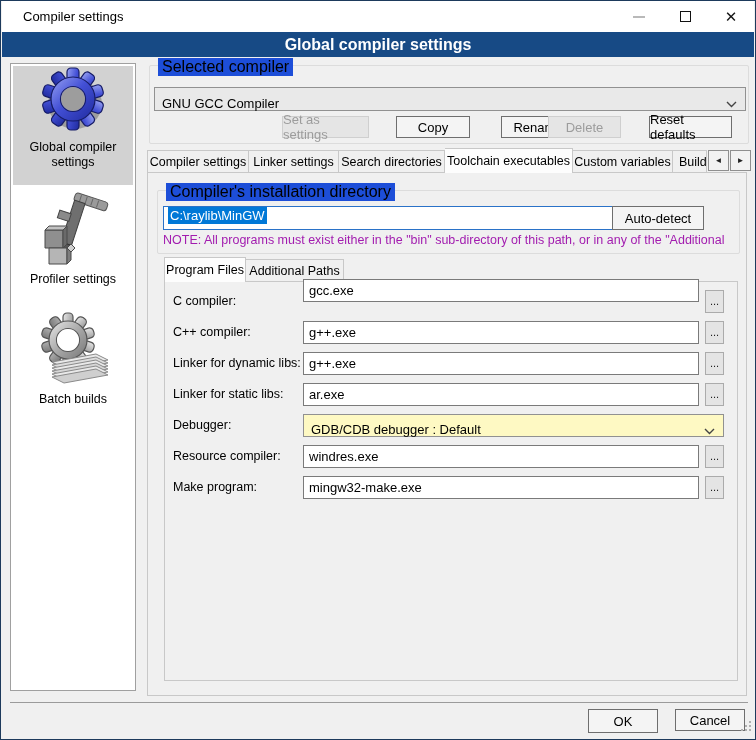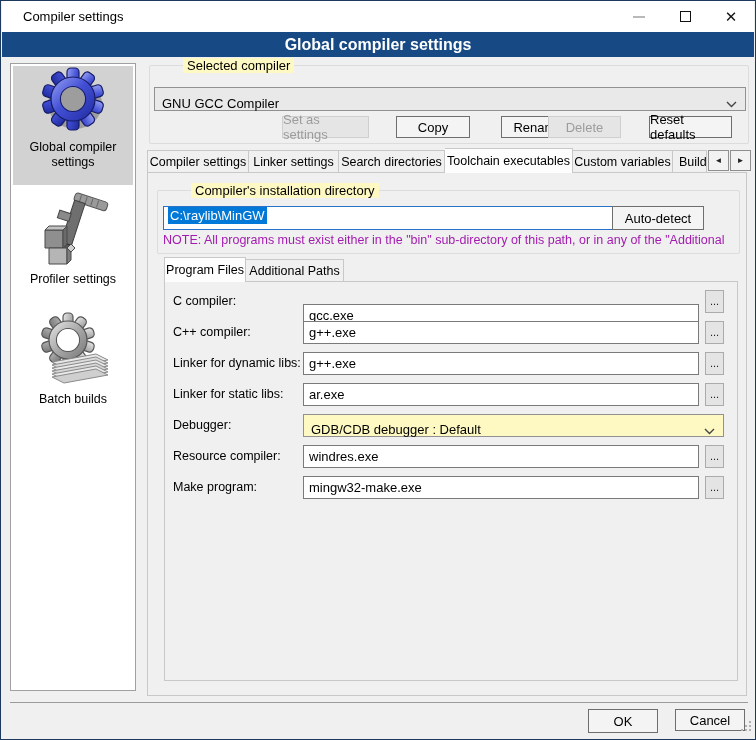--- a/index.html
+++ b/index.html
@@ -24,21 +24,21 @@
   
   .sidebar { position:absolute; left:9px; top:62px; width:126px; height:628px; background:#fff; border:1px solid #a0a0a0; }
   .side-item { position:absolute; left:2px; width:120px; text-align:center; cursor:default; }
   .side-item .icon-wrap { display:flex; justify-content:center; }
   .side-item .lbl { font-size:12.5px; line-height:15px; padding-top:4px; }
   .si-0 { top:2px; height:119px; background:#d2d2d2; }
   .si-1 { top:128px; height:106px; }
   .si-2 { top:246px; height:112px; }
   
   .groupbox { position:absolute; border:1px solid #dcdcdc; border-radius:2px; }
-  .grouplegend { position:absolute; top:-8px; left:8px; background:#fef9c3; padding:0 4px; font-size:13px;margin-left:25px; }
+  .grouplegend { position:absolute; top:-8px; left:8px; background:#1d4ed8; padding:0 4px; font-size:16px; }
   .gb-compiler { left:148px; top:64px; width:600px; height:79px; }
   .gb-dir { left:156px; top:189px; width:583px; height:64px; }
   
   .combo { position:absolute; background:#e9e9e9; border:1px solid #919191; display:flex; align-items:center;
     padding:8px 24px 0 7px; font-size:13px; }
   .combo .chev { position:absolute; right:8px; top:50%; margin-top:-3px; }
   .combo-main { left:153px; top:86px; width:592px; height:24px; }
   .combo-debug { left:302px; top:413px; width:421px; height:23px; background:#fef9c3; }
   
   .btn { position:absolute; height:22px; background:#f4f4f4; border:1px solid #6e6e6e; font-size:13px;
@@ -249,21 +249,21 @@
   <div class="btn b-autodetect">Auto-detect</div>
   <div class="note">NOTE: All programs must exist either in the "bin" sub-directory of this path, or in any of the "Additional</div>
 
   <div class="subtabs">
     <div class="subtab st0 active">Program Files</div>
     <div class="subtab st1">Additional Paths</div>
   </div>
   <div class="subpanel"></div>
 
   <span class="frm-label" style="top:293px">C compiler:</span>
-  <input class="frm-input" style="top: 278px; margin-top: 25px;" value="gcc.exe">
+  <input class="frm-input" style="top: 278px;" value="gcc.exe">
   <div class="frm-browse" style="top:289px">...</div>
 
   <span class="frm-label" style="top:324px">C++ compiler:</span>
   <input class="frm-input" style="top: 320px;" value="g++.exe">
   <div class="frm-browse" style="top:320px">...</div>
 
   <span class="frm-label" style="top:355px">Linker for dynamic libs:</span>
   <input class="frm-input" style="top: 351px;" value="g++.exe">
   <div class="frm-browse" style="top:351px">...</div>
 

